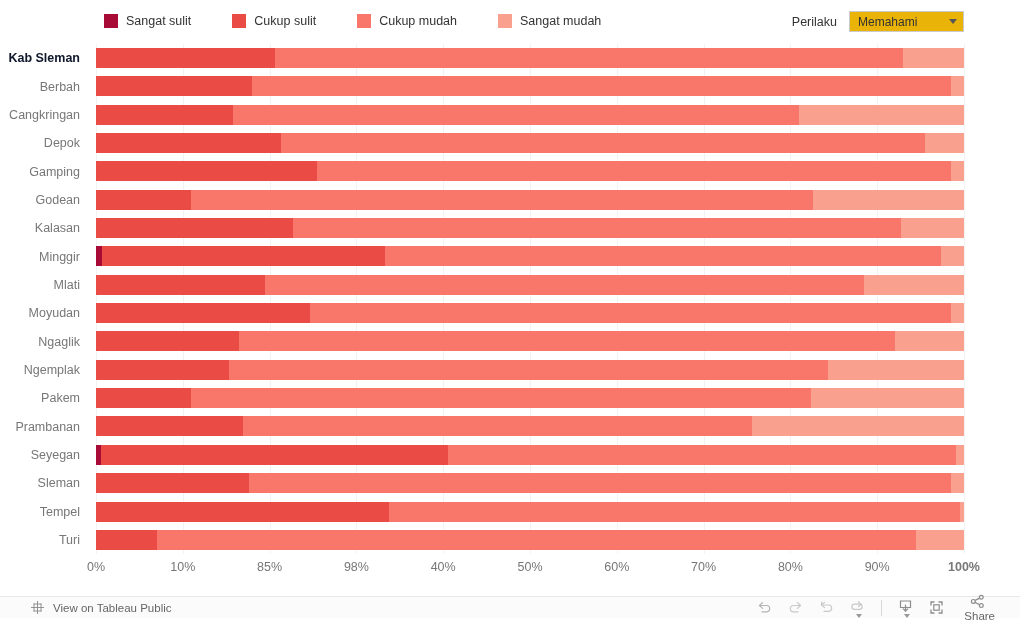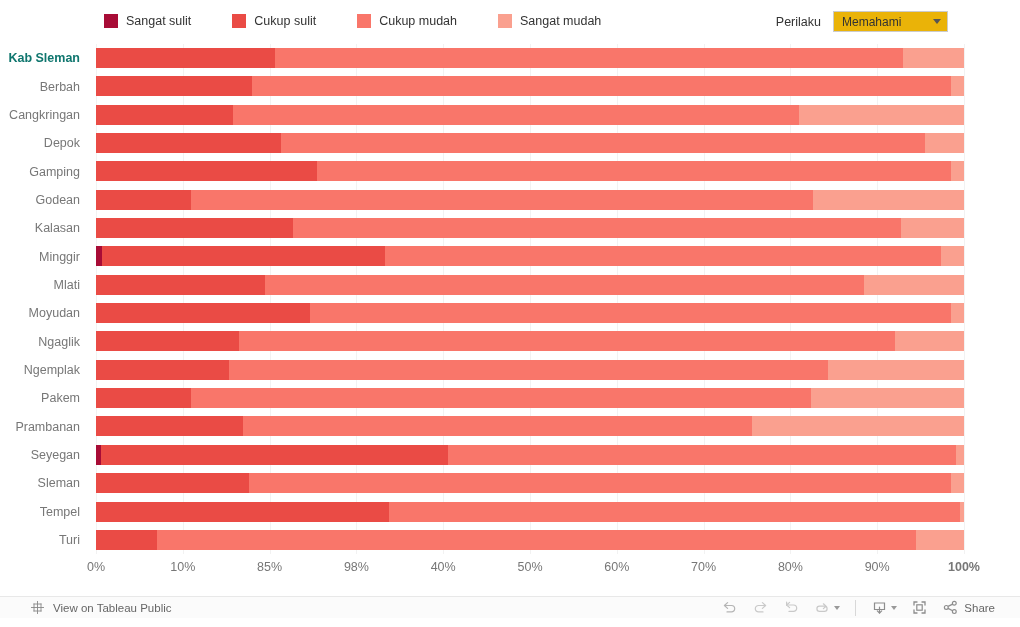--- a/index.html
+++ b/index.html
@@ -11,42 +11,42 @@
   }
   .viz{position:absolute;left:0;top:0;width:832px;height:596px;background:#fff;}
 
   
   .topbar{position:absolute;left:0;top:0;width:1020px;height:44px;}
   .legend{position:absolute;left:104px;top:14px;display:flex;align-items:center;}
   .lg-item{display:flex;align-items:center;margin-right:41px;}
   .lg-swatch{width:14px;height:14px;margin-right:8px;flex:none;}
   .lg-label{font-size:12.5px;color:#333333;white-space:nowrap;line-height:14px;}
 
-  .filter{position:absolute;right:72px;top:11px;display:flex;align-items:center;border-radius:10px;}
+  .filter{position:absolute;right:56px;top:11px;display:flex;align-items:center;border-radius:10px;}
   .filter-label{font-size:12.5px;color:#333333;margin-right:12px;white-space:nowrap;}
   .filter-select{
     width:115px;height:21px;border:1px solid #cbcbcb;background:#eab308;
     display:flex;align-items:center;justify-content:space-between;
     padding:0 6px 0 8px;box-sizing:border-box;
   }
   .filter-value{font-size:12px;color:#333;white-space:nowrap;}
   .caret{width:0;height:0;border-left:4px solid transparent;border-right:4px solid transparent;
          border-top:5px solid #555;margin-left:4px;}
 
   
   .chart{position:absolute;left:0;top:44px;width:1020px;height:516px;}
   .rows{position:absolute;left:0;top:0;width:1020px;}
   .row{position:relative;height:28.35px;}
   .row-label{
     position:absolute;left:0;top:0;width:86px;height:28.35px;
     display:flex;align-items:center;justify-content:flex-end;
     font-size:12.5px;color:#777777;padding-right:6px;box-sizing:border-box;
     white-space:nowrap;
   }
-  .row.highlight .row-label{color:#0f766e;font-weight:bold;}
+  .row.highlight .row-label{color:#0f172a;font-weight:bold;}
   .bar-area{position:absolute;left:96px;top:0;width:868px;height:28.35px;}
   .bar{position:absolute;left:0;top:4px;height:20px;width:100%;display:flex;}
   .seg{height:100%;}
 
   
   .grid{position:absolute;left:96px;top:0;width:868px;height:510px;pointer-events:none;}
   .gl{position:absolute;top:0;width:1px;height:510px;background:#f2f2f2;}
 
   
   .xaxis{position:absolute;left:0;top:560px;width:1020px;height:24px;}
@@ -54,21 +54,21 @@
 
   
   .toolbar{
     position:absolute;left:0;top:596px;width:1020px;height:22px;
     background:#fbfbfb;border-top:1px solid #e8e8e8;
     display:flex;align-items:center;box-sizing:border-box;
   }
   .tb-left{display:flex;align-items:center;margin-left:30px;}
   .tb-left .tb-text{font-size:11.5px;color:#666666;margin-left:8px;white-space:nowrap;}
   .tb-right{margin-left:auto;display:flex;align-items:center;margin-right:18px;}
-  .tb-btn{display:flex;align-items:center;justify-content:center;height:26px;padding:0 7px;}
+  .tb-btn{display:flex;align-items:center;justify-content:center;height:26px;padding:0 7px;flex-direction:column;}
   .tb-sep{width:1px;height:16px;background:#d8d8d8;margin:0 8px;}
   .tb-share-text{font-size:11.5px;color:#666666;margin-left:5px;}
   .mini-caret{width:0;height:0;border-left:3.5px solid transparent;border-right:3.5px solid transparent;
               border-top:4.5px solid #999;margin-left:3px;}
   svg{display:block;}
 </style>
 </head>
 <body>
 
 <div class="viz">

